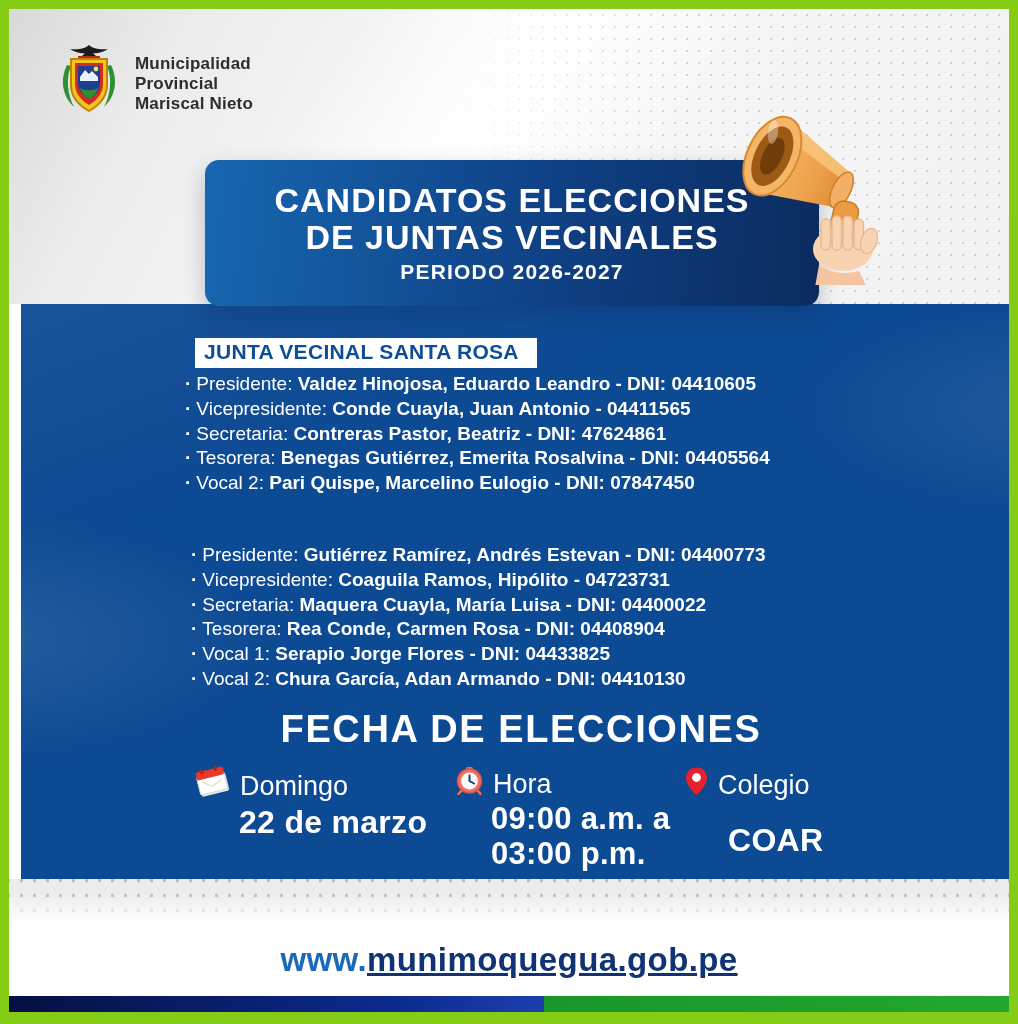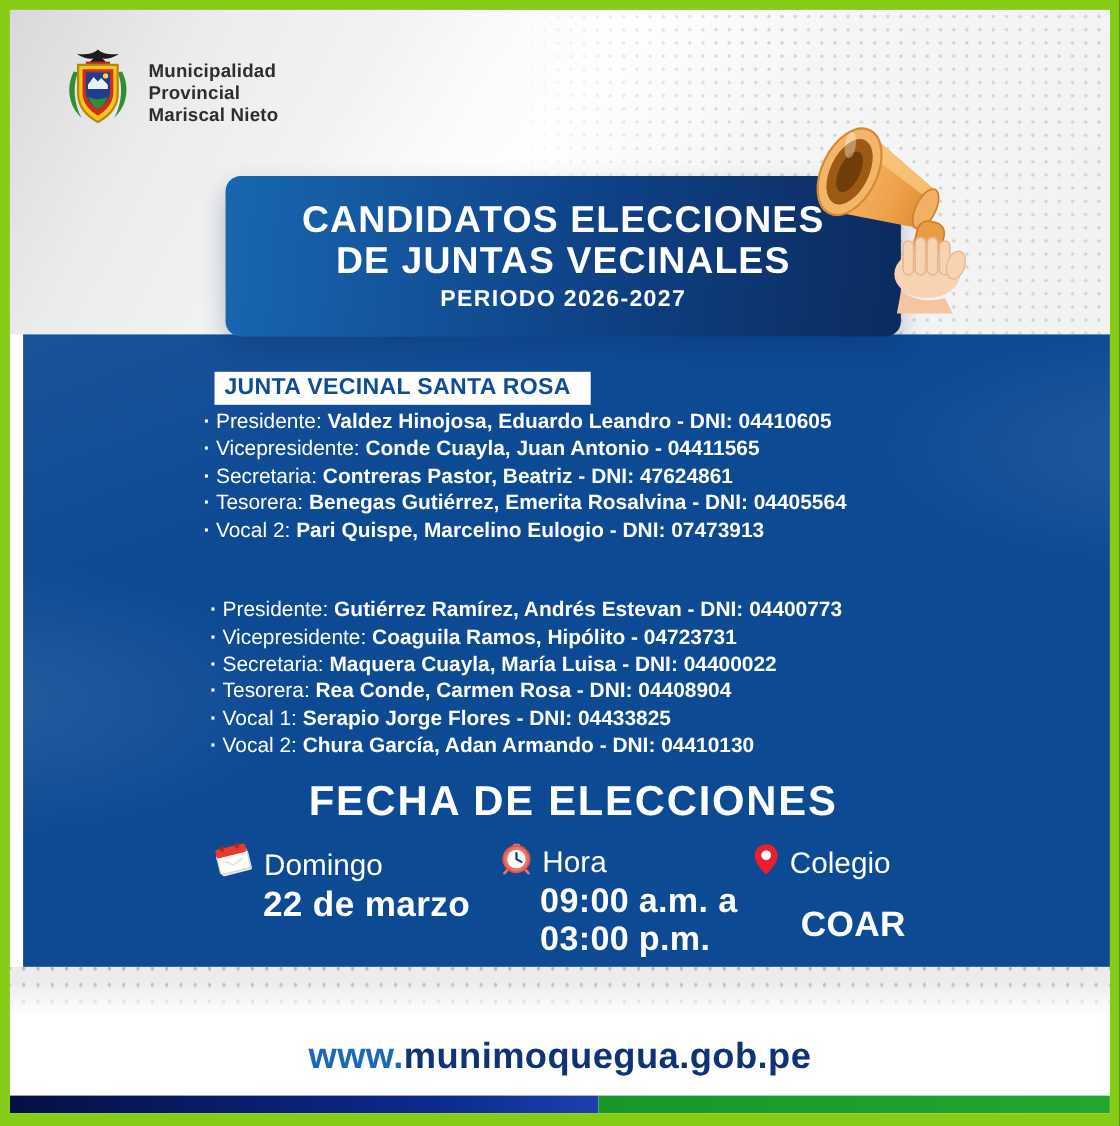--- a/index.html
+++ b/index.html
@@ -63,21 +63,21 @@
           background-image:radial-gradient(#bdbdbd 1.6px,transparent 1.8px);
           background-size:13px 15px;background-position:6px 9px;}
   .dotband .fade{position:absolute;inset:0;
           background:linear-gradient(to bottom,rgba(255,255,255,0) 30%,#ffffff 100%);}
 
   
   .urlband{position:absolute;top:914px;left:0;width:100%;height:73px;background:#ffffff;
           display:flex;align-items:center;justify-content:center;}
   .url{font-size:33px;font-weight:800;letter-spacing:.4px;}
   .url .pre{color:#1a6ab8;}
-  .url .rest{color:#0f3374;}
+  .url .rest{color:#0f3374;text-decoration:underline;}
 
   
   .bars{position:absolute;top:987px;left:0;width:100%;height:16px;display:flex;}
   .bar-navy{width:53.5%;background:linear-gradient(90deg,#050f42 0%,#0c2a8e 72%,#1d3fae 100%);}
   .bar-green{flex:1;background:linear-gradient(90deg,#18962a,#22a82e);}
 </style>
 </head>
 <body>
 
 <div class="poster">
@@ -150,21 +150,21 @@
     <div class="panel">
       <div class="swoosh"></div>
 
       <div class="group-box">JUNTA VECINAL SANTA ROSA</div>
 
       <div class="cand-list" style="top:68px;">
         <div class="cand"><span class="blt">·</span><span class="role">Presidente:</span> <span class="nm">Valdez Hinojosa, Eduardo Leandro - DNI: 04410605</span></div>
         <div class="cand"><span class="blt">·</span><span class="role">Vicepresidente:</span> <span class="nm">Conde Cuayla, Juan Antonio - 04411565</span></div>
         <div class="cand"><span class="blt">·</span><span class="role">Secretaria:</span> <span class="nm">Contreras Pastor, Beatriz - DNI: 47624861</span></div>
         <div class="cand"><span class="blt">·</span><span class="role">Tesorera:</span> <span class="nm">Benegas Gutiérrez, Emerita Rosalvina - DNI: 04405564</span></div>
-        <div class="cand"><span class="blt">·</span><span class="role">Vocal 2:</span> <span class="nm">Pari Quispe, Marcelino Eulogio  - DNI: 07473913</span></div>
+        <div class="cand"><span class="blt">·</span><span class="role">Vocal 2:</span> <span class="nm">Pari Quispe, Marcelino Eulogio  - DNI: 07847450</span></div>
       </div>
 
       <div class="cand-list second" style="top:239px;">
         <div class="cand"><span class="blt">·</span><span class="role">Presidente:</span> <span class="nm">Gutiérrez Ramírez, Andrés Estevan - DNI: 04400773</span></div>
         <div class="cand"><span class="blt">·</span><span class="role">Vicepresidente:</span> <span class="nm">Coaguila Ramos, Hipólito - 04723731</span></div>
         <div class="cand"><span class="blt">·</span><span class="role">Secretaria:</span> <span class="nm">Maquera Cuayla, María Luisa - DNI: 04400022</span></div>
         <div class="cand"><span class="blt">·</span><span class="role">Tesorera:</span> <span class="nm">Rea Conde, Carmen Rosa - DNI: 04408904</span></div>
         <div class="cand"><span class="blt">·</span><span class="role">Vocal 1:</span> <span class="nm">Serapio Jorge Flores - DNI: 04433825</span></div>
         <div class="cand"><span class="blt">·</span><span class="role">Vocal 2:</span> <span class="nm">Chura García, Adan Armando  - DNI: 04410130</span></div>
       </div>

